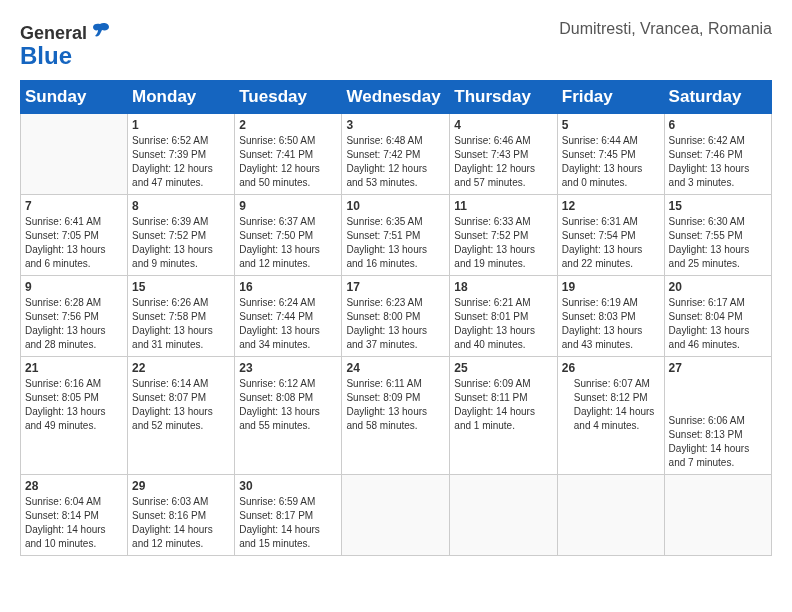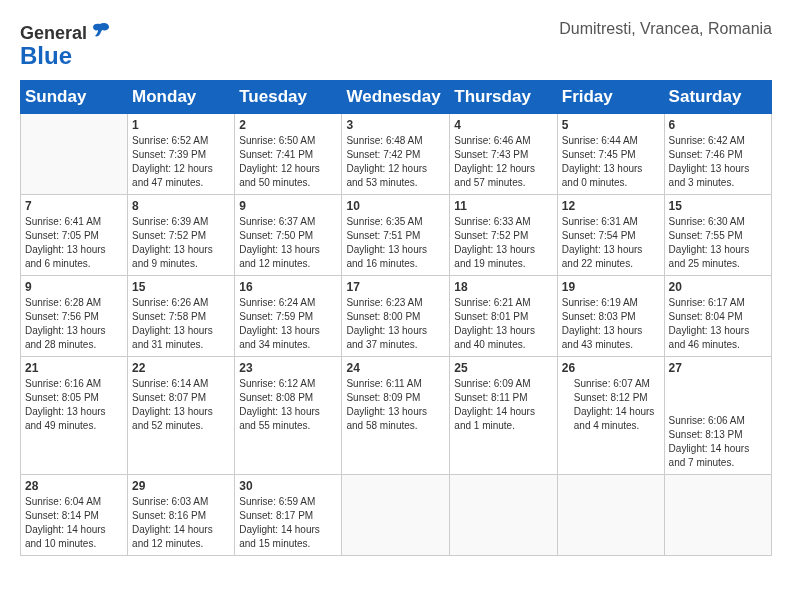--- a/index.html
+++ b/index.html
@@ -222,21 +222,21 @@
         <td>
           <span class="day-number">15</span>
           <div class="day-info" style="white-space: pre-line;">Sunrise: 6:26 AM
 Sunset: 7:58 PM
 Daylight: 13 hours
 and 31 minutes.</div>
         </td>
         <td>
           <span class="day-number">16</span>
           <div class="day-info" style="white-space: pre-line;">Sunrise: 6:24 AM
-Sunset: 7:59 PM
+Sunset: 7:44 PM
 Daylight: 13 hours
 and 34 minutes.</div>
         </td>
         <td>
           <span class="day-number">17</span>
           <div class="day-info" style="white-space: pre-line;">Sunrise: 6:23 AM
 Sunset: 8:00 PM
 Daylight: 13 hours
 and 37 minutes.</div>
         </td>

